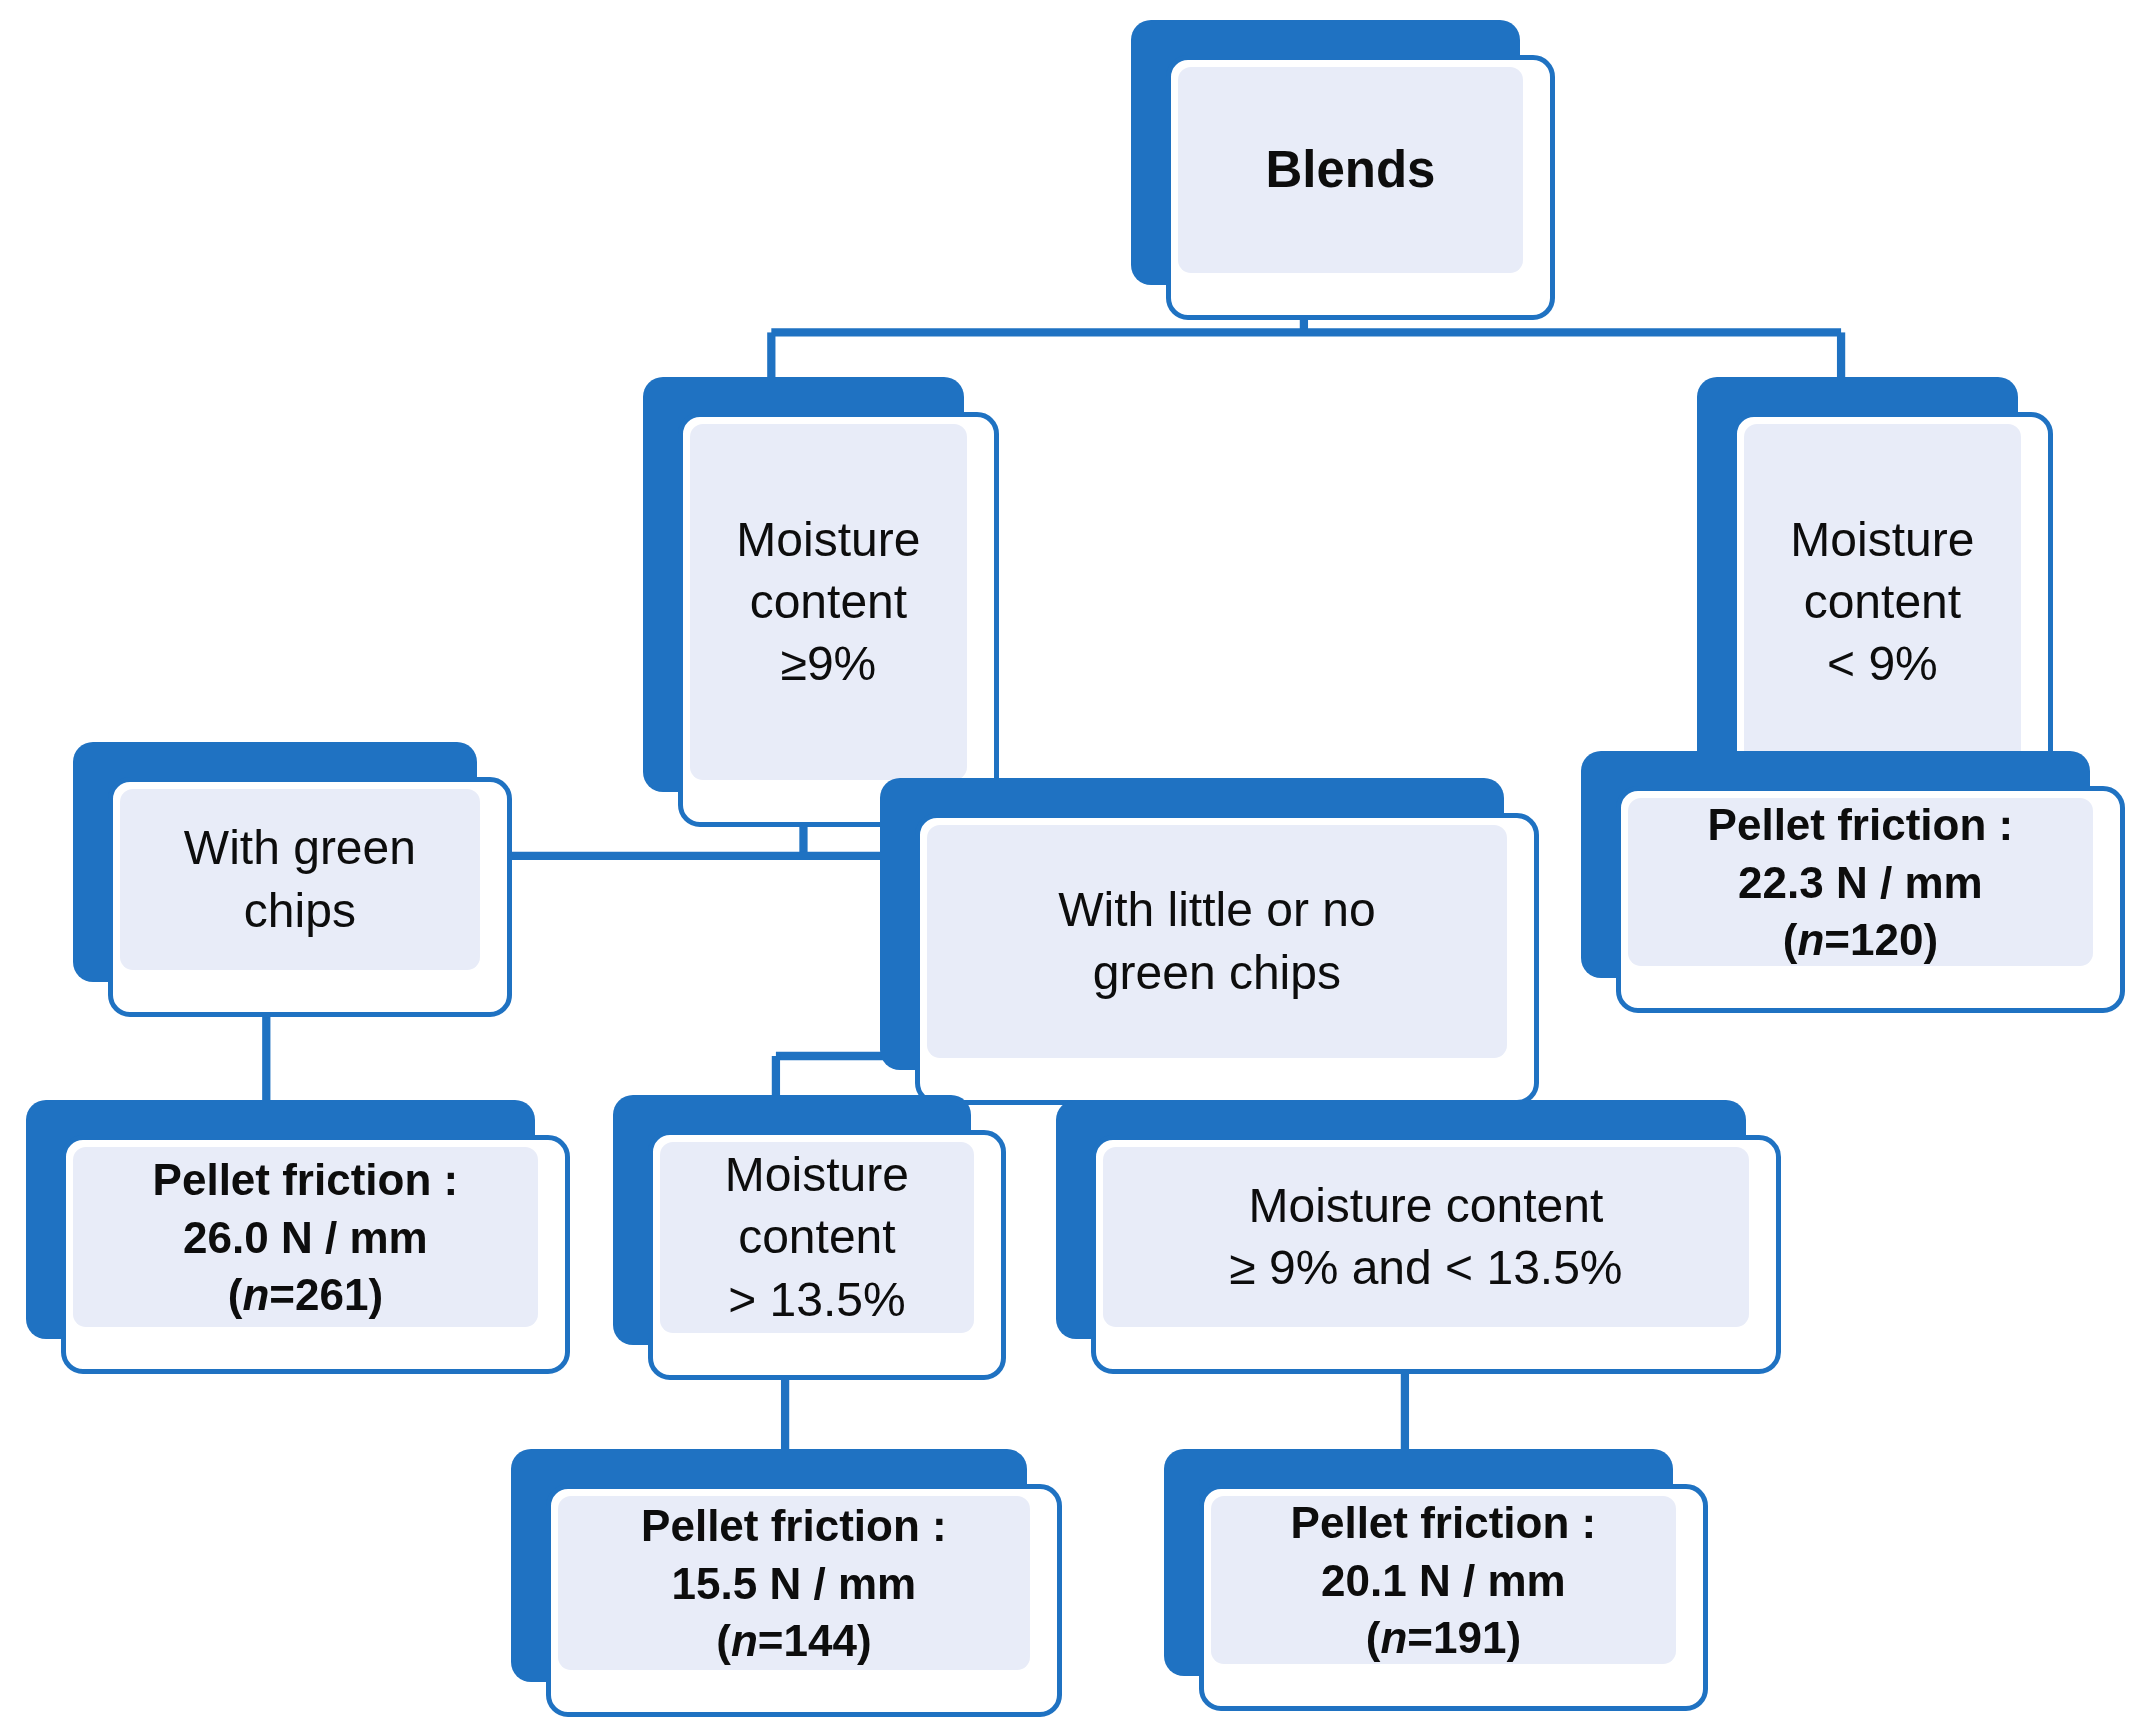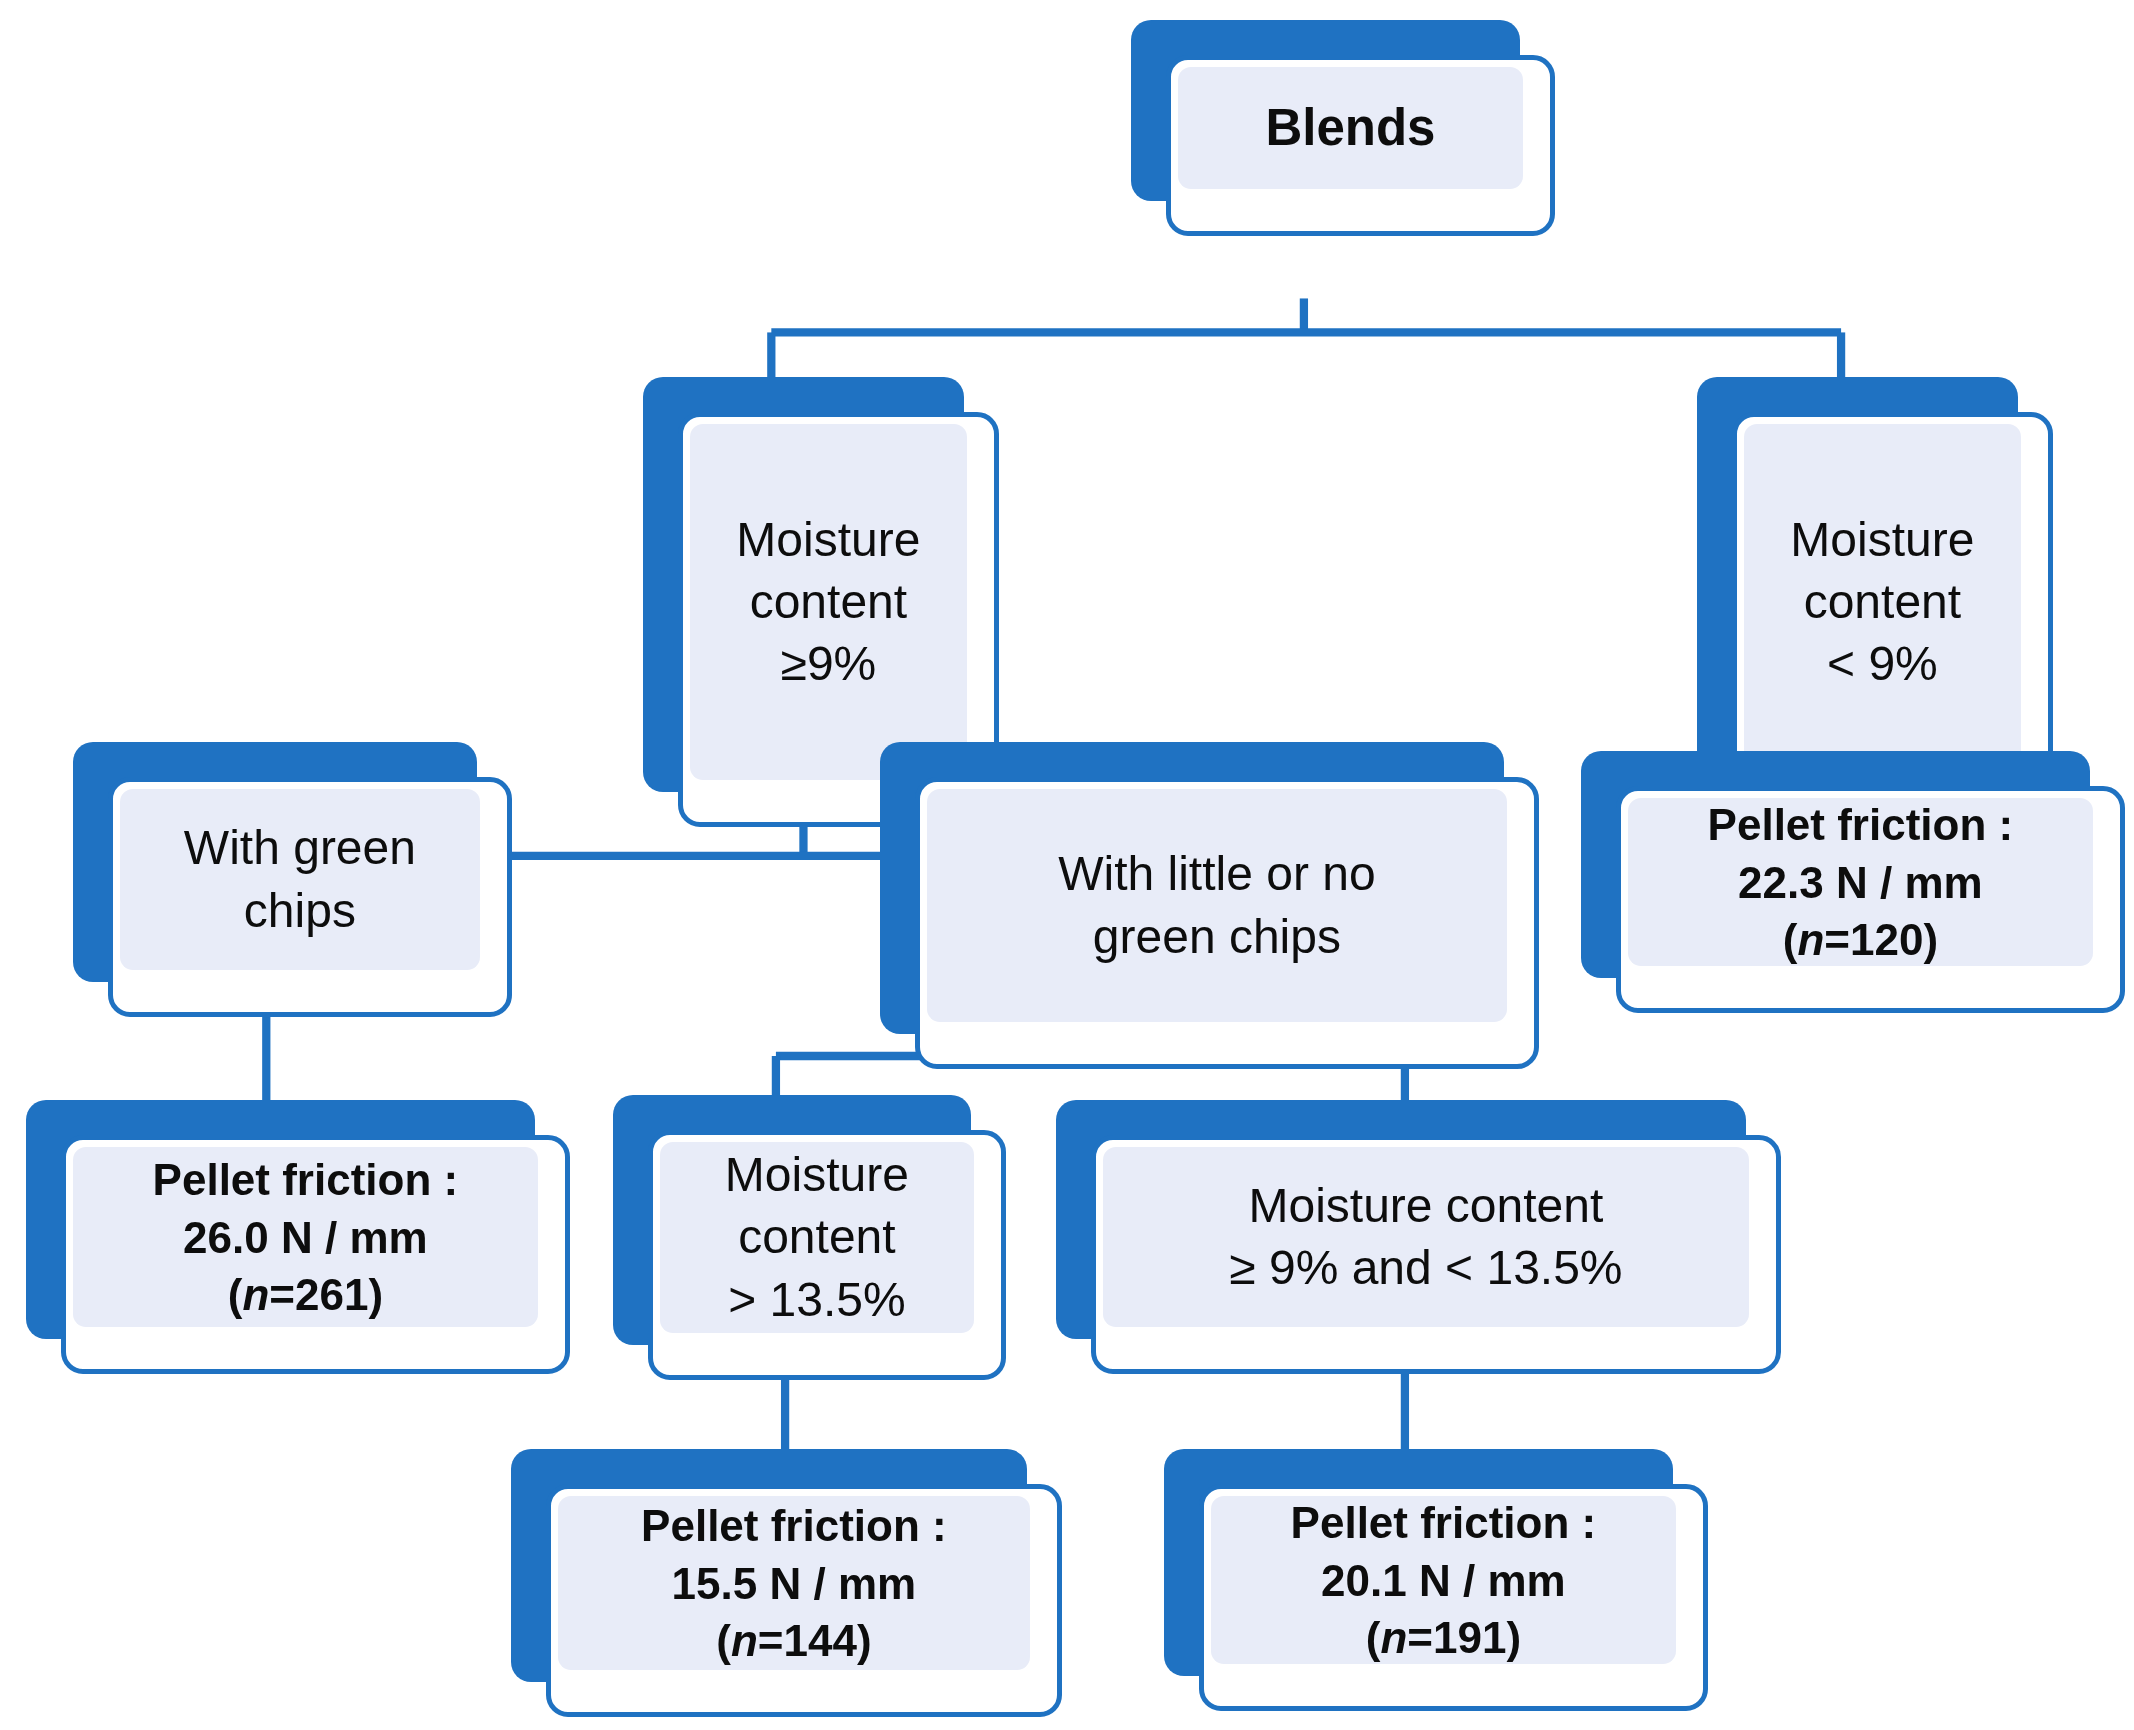--- a/index.html
+++ b/index.html
@@ -112,21 +112,21 @@
       <path d="M845,1150 L1530,1150"></path>
       <path d="M845,1150 L845,1230"></path>
       <path d="M1530,1150 L1530,1230"></path>
 
       <path d="M855,1495 L855,1620"></path>
 
       <path d="M1530,1490 L1530,1620"></path>
     </g>
   </svg>
 
-  <div class="node" style="left:1131px; top:20px; width:424px; height:216px;">
+  <div class="node" style="left:1131px; top:20px; width:424px; height:300px;">
     <div class="plate"></div>
     <div class="card">
       <div class="fill"></div>
       <div class="label t-root">
         <span class="ln">Blends</span>
       </div>
     </div>
   </div>
 
   <div class="node" style="left:643px; top:377px; width:356px; height:450px;">
@@ -157,21 +157,21 @@
     <div class="plate"></div>
     <div class="card">
       <div class="fill"></div>
       <div class="label t-reg">
         <span class="ln">With green</span>
         <span class="ln">chips</span>
       </div>
     </div>
   </div>
 
-  <div class="node" style="left:880px; top:742px; width:659px; height:327px;">
+  <div class="node" style="left:880px; top:778px; width:659px; height:327px;">
     <div class="plate"></div>
     <div class="card">
       <div class="fill"></div>
       <div class="label t-reg">
         <span class="ln">With little  or no</span>
         <span class="ln">green chips</span>
       </div>
     </div>
   </div>
 

